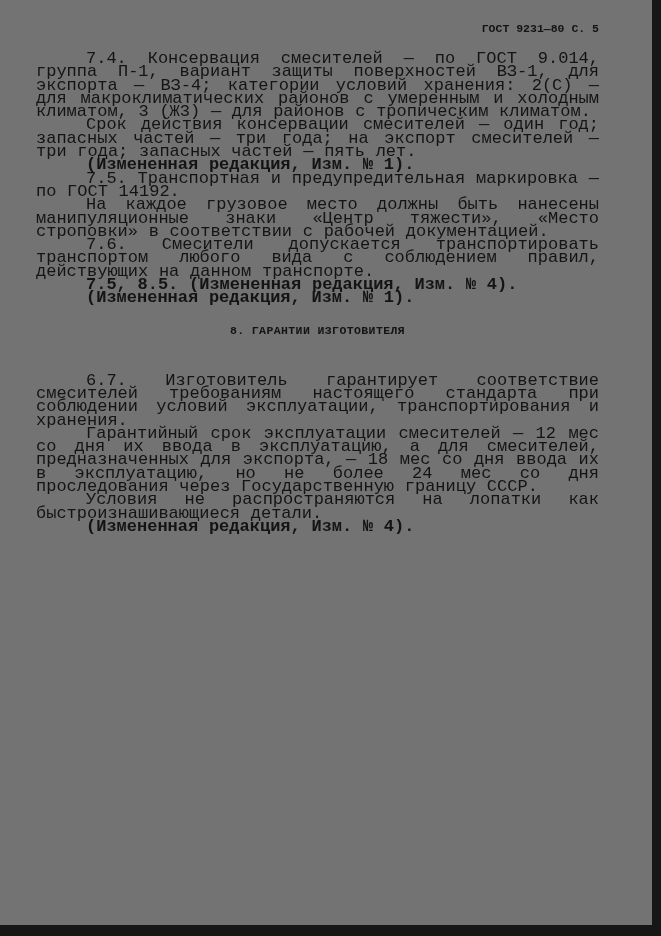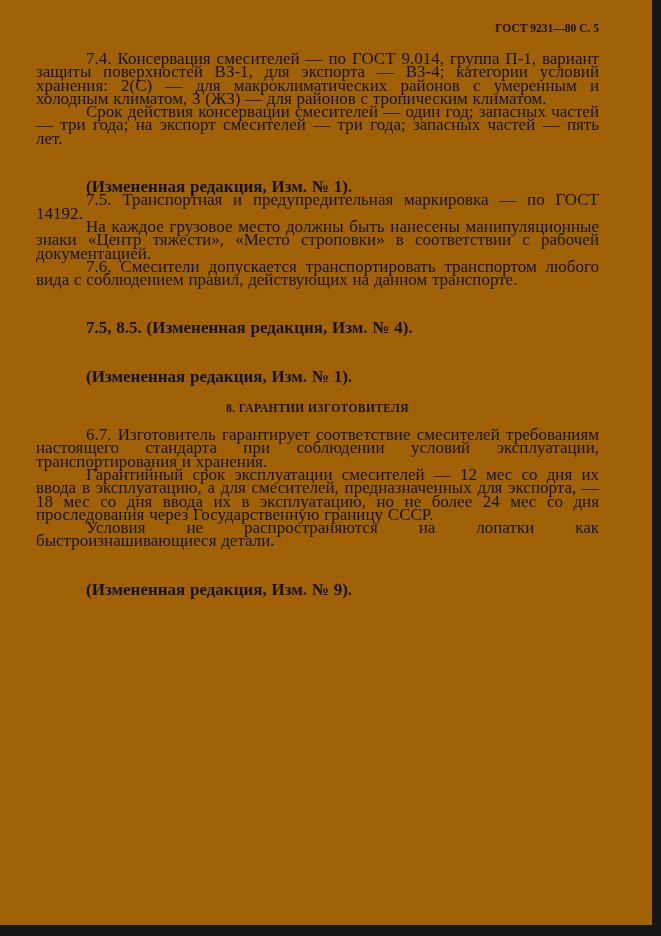--- a/index.html
+++ b/index.html
@@ -4,22 +4,22 @@
 <style>
   html, body {
     margin: 0;
     padding: 0;
     background: #ffffff;
   }
   .page {
     position: relative;
     width: 661px;
     height: 936px;
-    background: #a16207;
-    font-family: Liberation Serif, serif;
+    background: #737373;
+    font-family: Liberation Mono, monospace;
     color: #141414;
     overflow: hidden;
     box-sizing: border-box;
   }
   .content {
     position: absolute;
     top: 22px;
     left: 36px;
     right: 62px;
   }
@@ -33,27 +33,26 @@
   p.para {
     margin: 0;
     font-size: 17px;
     line-height: 13.3px;
     text-align: justify;
     text-indent: 50px;
     word-spacing: 0.5px;
   }
   p.para.bold {
     font-weight: bold;
-    margin-top: 35px;
   }
   h2.section-heading {
     font-size: 11.5px;
     font-weight: bold;
     text-align: center;
-    margin: 19px 0 14px 0;
+    margin: 19px 0 37px 0;
     letter-spacing: 0.4px;
   }
   
   .scan-edge-right {
     position: absolute;
     top: 0;
     right: 0;
     width: 9px;
     height: 100%;
     background: #161616;
@@ -93,19 +92,19 @@
     <p class="para bold">(Измененная редакция, Изм. № 1).</p>
 
     <h2 class="section-heading">8. ГАРАНТИИ ИЗГОТОВИТЕЛЯ</h2>
 
     <p class="para">6.7. Изготовитель гарантирует соответствие смесителей требованиям настоящего стандарта при соблюдении условий эксплуатации, транспортирования и хранения.</p>
 
     <p class="para">Гарантийный срок эксплуатации смесителей — 12 мес со дня их ввода в эксплуатацию, а для смесителей, предназначенных для экспорта, — 18 мес со дня ввода их в эксплуатацию, но не более 24 мес со дня проследования через Государственную границу СССР.</p>
 
     <p class="para">Условия не распространяются на лопатки как быстроизнашивающиеся детали.</p>
 
-    <p class="para bold">(Измененная редакция, Изм. № 9).</p>
+    <p class="para bold">(Измененная редакция, Изм. № 4).</p>
 
   </div>
 
   <div class="scan-edge-right"></div>
   <div class="scan-edge-bottom"></div>
 </div>
 
 </body></html>

